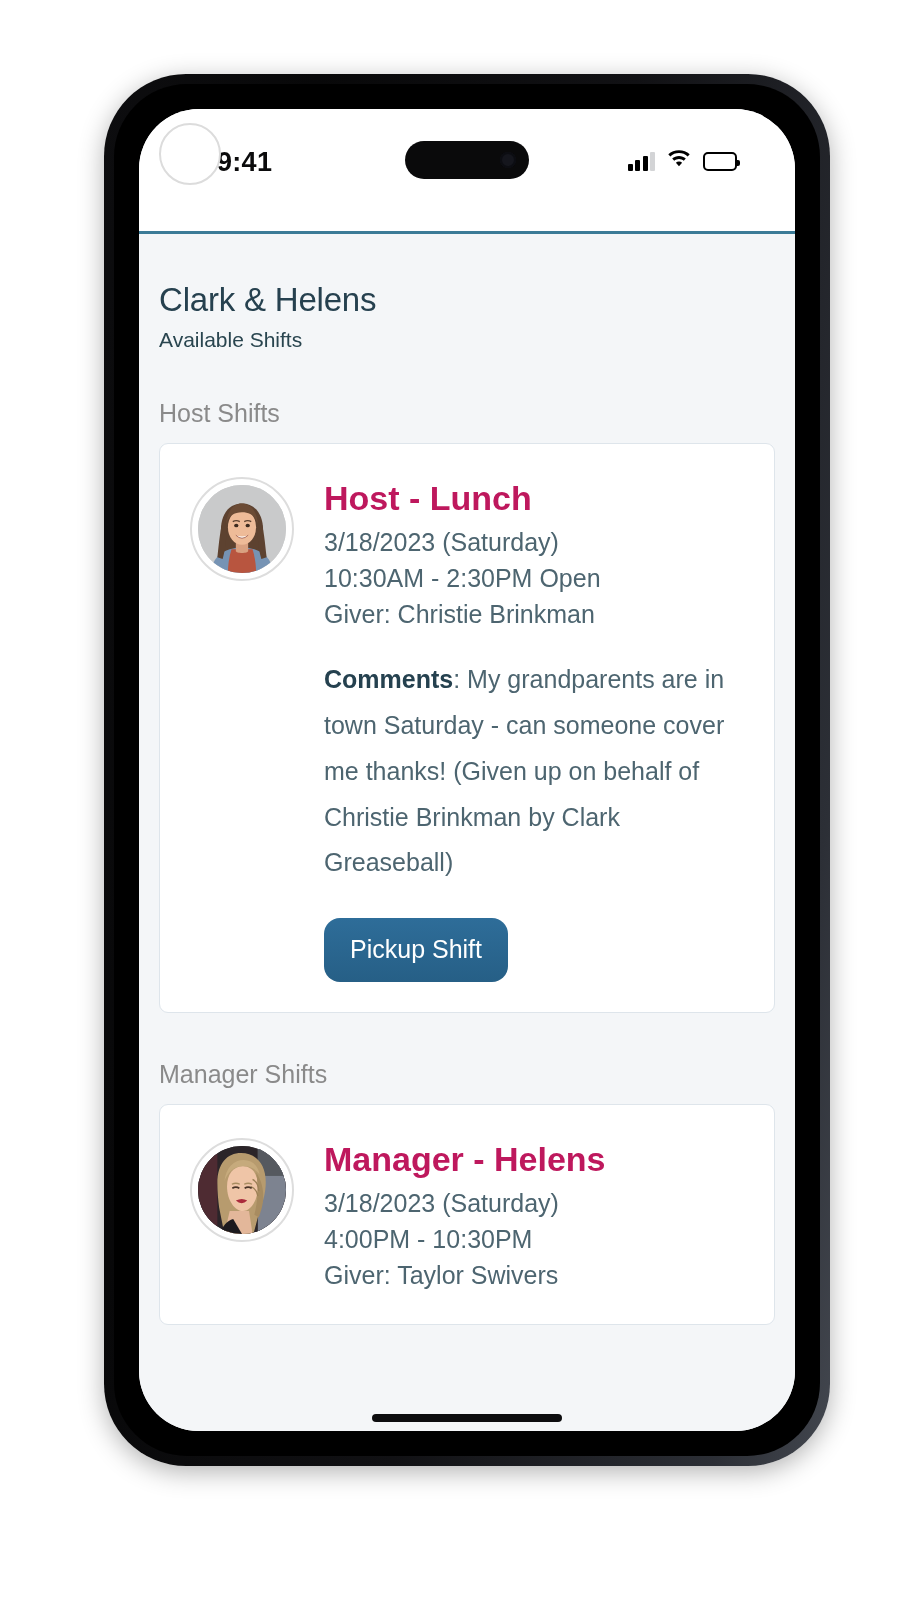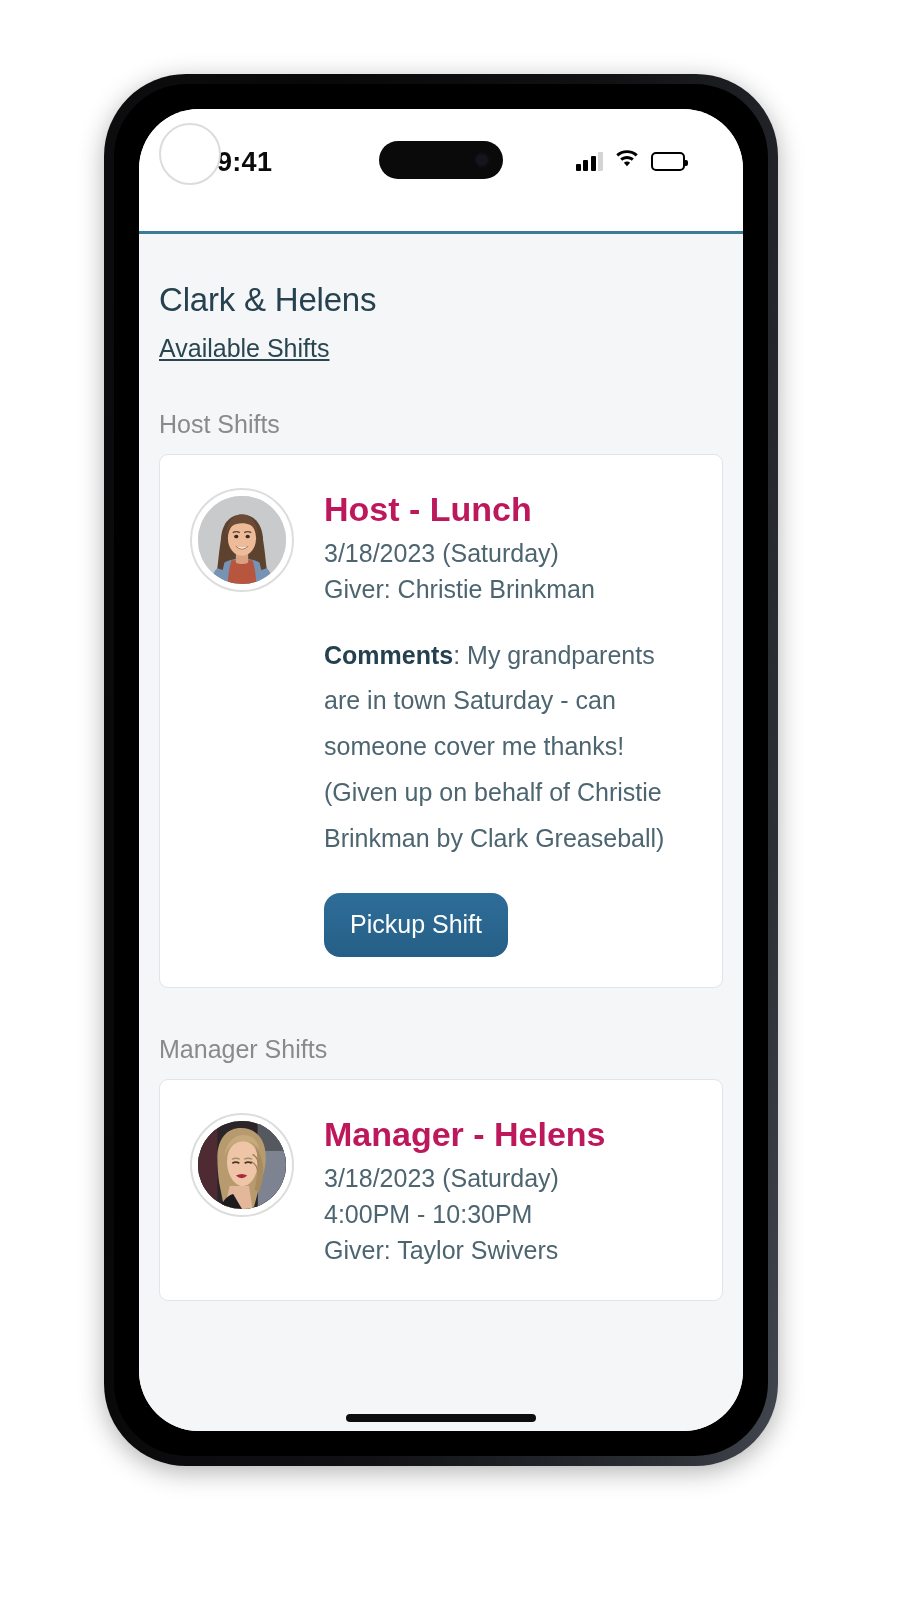--- a/index.html
+++ b/index.html
@@ -10,21 +10,21 @@
     background: #ffffff;
     font-family: "Liberation Sans", sans-serif;
     overflow: hidden;
   }
 
   
   #phone-frame {
     position: absolute;
     left: 104px;
     top: 74px;
-    width: 674px;
+    width: 726px;
     height: 1392px;
     border-radius: 82px;
     background: linear-gradient(100deg, #0d0d0f 0%, #080809 22%, #111114 55%, #2c2f36 88%, #43474f 100%);
     box-shadow: 0 6px 26px rgba(0,0,0,0.30);
   }
   #phone-inner-bezel {
     position: absolute;
     left: 10px;
     top: 10px;
     right: 10px;
@@ -140,24 +140,23 @@
   }
 
   #page-title {
     margin-top: 47px;
     font-size: 33px;
     font-weight: normal;
     color: #26414f;
     letter-spacing: -0.2px;
   }
   #page-subtitle {
-    margin-top: 15px;
-    font-size: 25px;
+    margin-top: 9px;
+    font-size: 21px;
     color: #29454f;
-    text-decoration: underline;
   }
 
   .section-label {
     margin-top: 47px;
     margin-bottom: 15px;
     font-size: 25px;
     color: #8a8a8a;
   }
 
   
@@ -312,20 +311,21 @@
 
                 <path d="M43 57q7 7 14 0q-7 3-14 0z" fill="#ffffff"></path>
                 <path d="M43 57q7 7 14 0" stroke="#a2604f" stroke-width="1" fill="none"></path>
               </svg>
             </div>
           </div>
 
           <div class="shift-info">
             <div class="shift-title">Host - Lunch</div>
             <div class="shift-line">3/18/2023 (Saturday)</div>
+            <div class="shift-line">10:30AM - 2:30PM  Open</div>
             <div class="shift-line">Giver: Christie Brinkman</div>
 
             <div class="shift-comments">
               <b>Comments</b><span>: My grandparents are in town Saturday - can someone cover me thanks! (Given up on behalf of Christie Brinkman by Clark Greaseball)</span>
             </div>
 
             <button class="pickup-btn">Pickup Shift</button>
           </div>
         </div>
 

